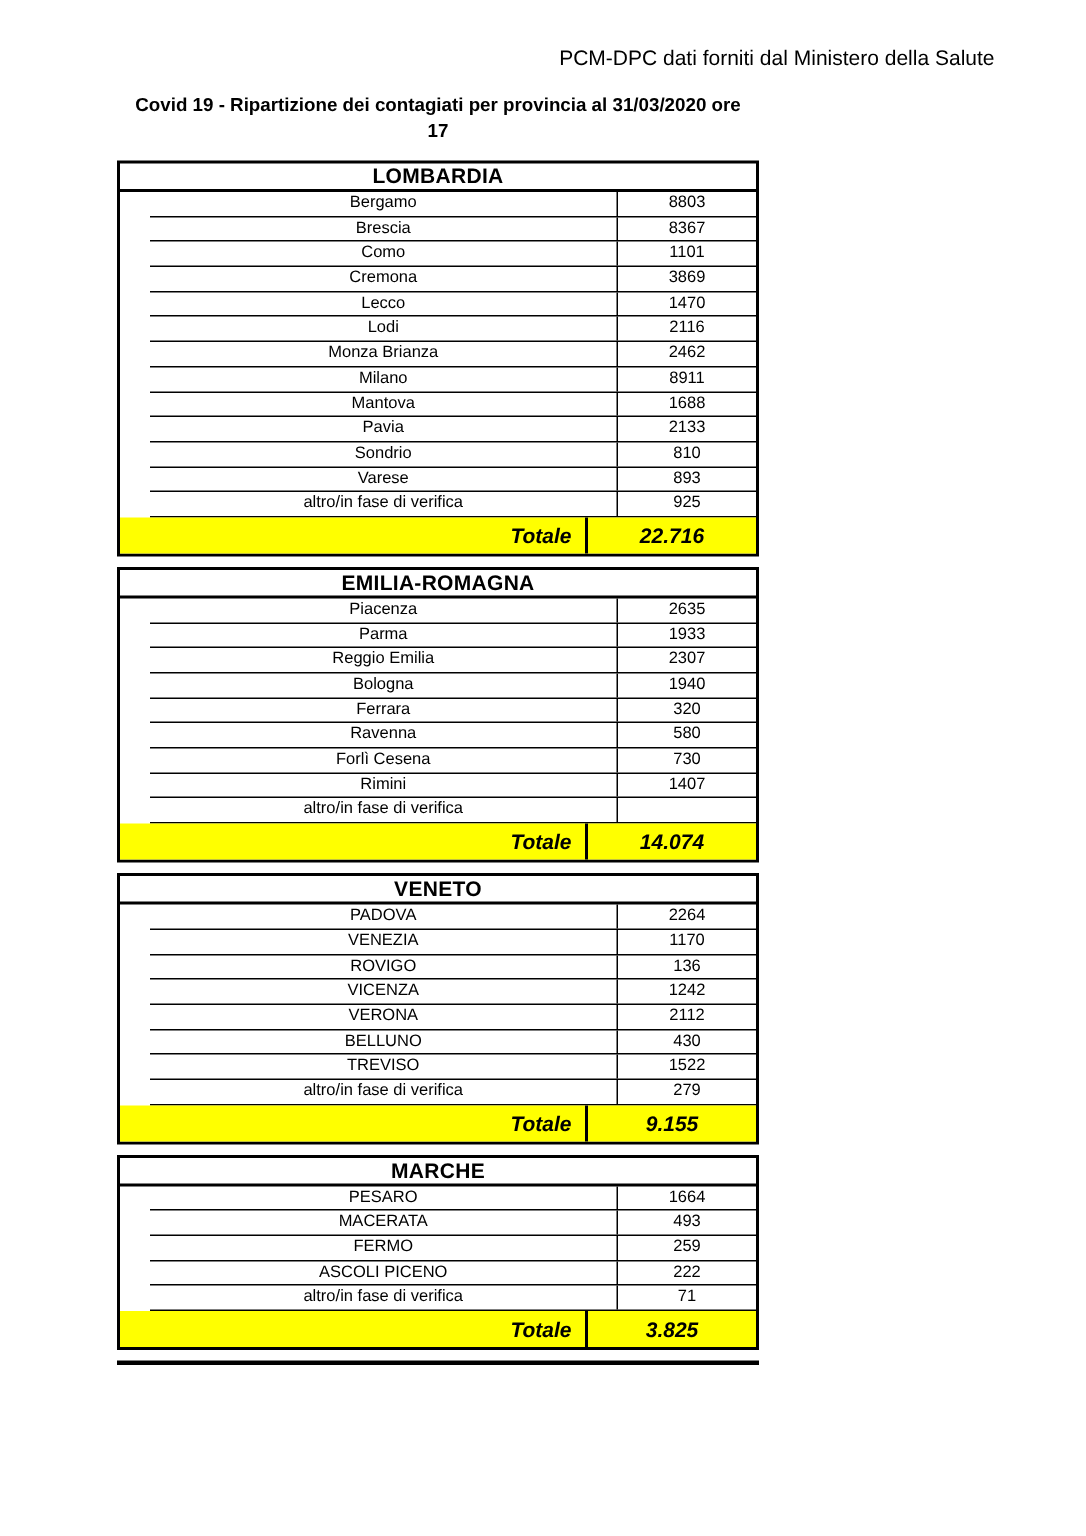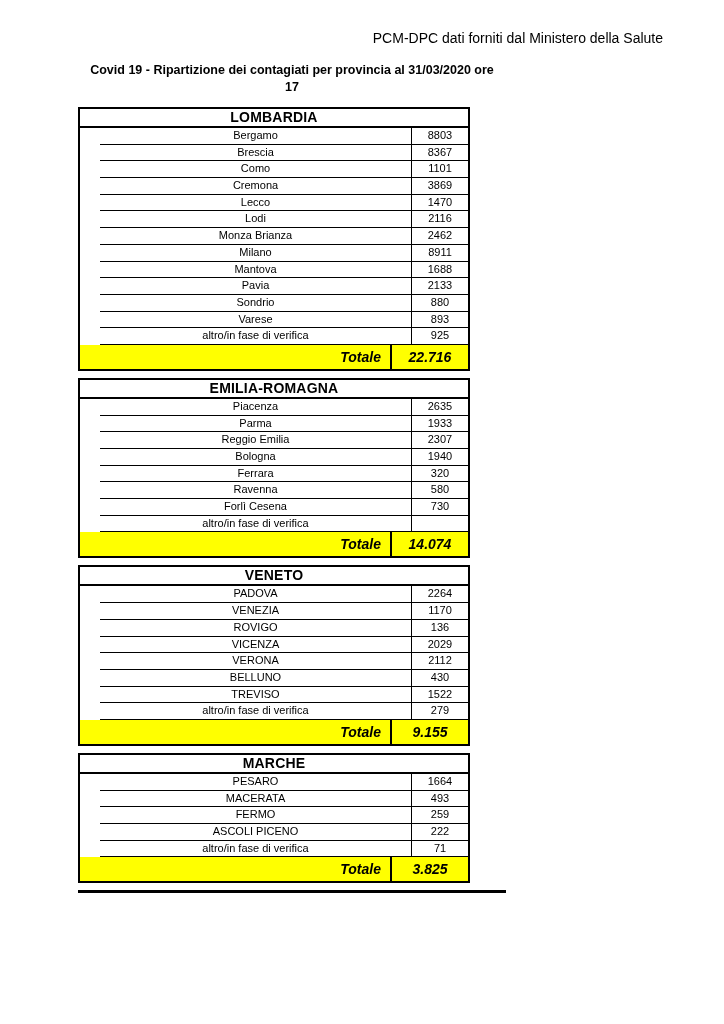--- a/index.html
+++ b/index.html
@@ -30,21 +30,21 @@
     width: 428px;
     text-align: center;
     font-weight: 700;
     font-size: 12.5px;
     line-height: 17px;
   }
   .tables-wrap {
     position: absolute;
     top: 107px;
     left: 78px;
-    width: 392px;
+    width: 428px;
   }
   .region-table {
     border: 2px solid var(--border-c, #000);
     margin-bottom: 7px;
     background: #fff;
     box-sizing: border-box;
   }
   .region-header {
     height: 17px;
     line-height: 17px;
@@ -150,21 +150,21 @@
           <div class="row">
             <div class="cell province">Mantova</div>
             <div class="cell value">1688</div>
           </div>
           <div class="row">
             <div class="cell province">Pavia</div>
             <div class="cell value">2133</div>
           </div>
           <div class="row">
             <div class="cell province">Sondrio</div>
-            <div class="cell value">880</div>
+            <div class="cell value">810</div>
           </div>
           <div class="row">
             <div class="cell province">Varese</div>
             <div class="cell value">893</div>
           </div>
           <div class="row">
             <div class="cell province">altro/in fase di verifica</div>
             <div class="cell value">925</div>
           </div>
         </div>
@@ -199,20 +199,24 @@
           </div>
           <div class="row">
             <div class="cell province">Ravenna</div>
             <div class="cell value">580</div>
           </div>
           <div class="row">
             <div class="cell province">Forlì Cesena</div>
             <div class="cell value">730</div>
           </div>
           <div class="row">
+            <div class="cell province">Rimini</div>
+            <div class="cell value">1407</div>
+          </div>
+          <div class="row">
             <div class="cell province">altro/in fase di verifica</div>
             <div class="cell value"></div>
           </div>
         </div>
       <div class="total-row">
         <div class="total-label">Totale</div>
         <div class="total-value">14.074</div>
       </div>
     </section>
 
@@ -226,21 +230,21 @@
           <div class="row">
             <div class="cell province">VENEZIA</div>
             <div class="cell value">1170</div>
           </div>
           <div class="row">
             <div class="cell province">ROVIGO</div>
             <div class="cell value">136</div>
           </div>
           <div class="row">
             <div class="cell province">VICENZA</div>
-            <div class="cell value">2029</div>
+            <div class="cell value">1242</div>
           </div>
           <div class="row">
             <div class="cell province">VERONA</div>
             <div class="cell value">2112</div>
           </div>
           <div class="row">
             <div class="cell province">BELLUNO</div>
             <div class="cell value">430</div>
           </div>
           <div class="row">

